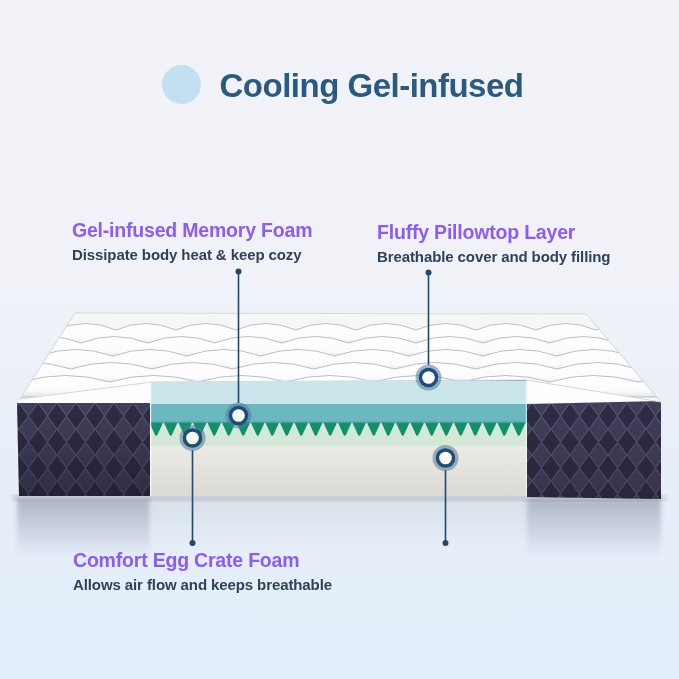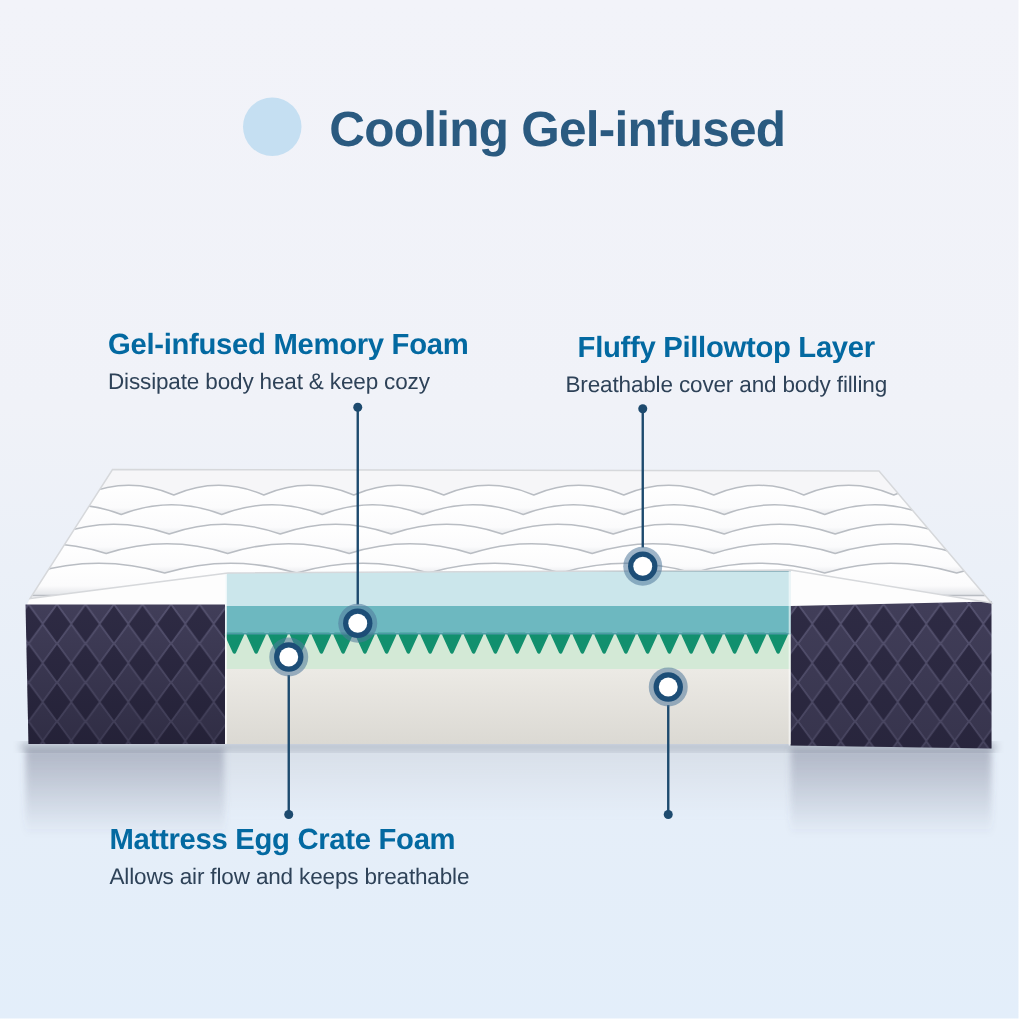--- a/index.html
+++ b/index.html
@@ -8,24 +8,24 @@
     font-family:"Liberation Sans","DejaVu Sans",sans-serif;
     background:linear-gradient(180deg,#f2f3f9 0%,#f0f2f8 40%,#e6eef8 72%,#e3eefa 100%);
   }
   .abs{position:absolute;}
   
   .deco-circle{left:162px;top:65px;width:39px;height:39px;border-radius:50%;background:#c5dff2;}
   .title{left:0;top:68px;width:679px;text-align:center;color:#2a5a80;font-weight:700;
          font-size:33px;line-height:36px;letter-spacing:-0.5px;padding-left:32px;}
   
   .callout{line-height:1.15;}
-  .callout .hd{font-size:19.5px;font-weight:700;color:#0369a1;letter-spacing:-0.2px;}
-  .callout .ds{font-size:15px;font-weight:400;color:#2e4258;margin-top:5px;letter-spacing:-0.1px;}
+  .callout .hd{font-size:19.5px;font-weight:700;color:#8b5cf6;letter-spacing:-0.2px;}
+  .callout .ds{font-size:15px;font-weight:700;color:#2e4258;margin-top:5px;letter-spacing:-0.1px;}
   .pos-gel{left:72px;top:219px;}
-  .pos-pillowtop{left:377px;top:221px;text-align:center;}
+  .pos-pillowtop{left:377px;top:221px;}
   .pos-eggcrate{left:73px;top:549px;}
   .pos-base{left:377px;top:547px;}
   svg{position:absolute;left:0;top:0;}
 </style>
 </head>
 <body>
 
 <svg id="mattress-svg" width="679" height="679" viewBox="0 0 679 679">
   <defs>
     <linearGradient id="puffGrad" x1="0" y1="0" x2="0" y2="1">
@@ -176,18 +176,18 @@
   <div class="hd">Gel-infused Memory Foam</div>
   <div class="ds">Dissipate body heat &amp; keep cozy</div>
 </div>
 
 <div class="abs callout pos-pillowtop">
   <div class="hd">Fluffy Pillowtop Layer</div>
   <div class="ds">Breathable cover and body filling</div>
 </div>
 
 <div class="abs callout pos-eggcrate">
-  <div class="hd">Mattress Egg Crate Foam</div>
+  <div class="hd">Comfort Egg Crate Foam</div>
   <div class="ds">Allows air flow and keeps breathable</div>
 </div>
 
 <div class="abs callout pos-base">
 </div>
 
 </body></html>

